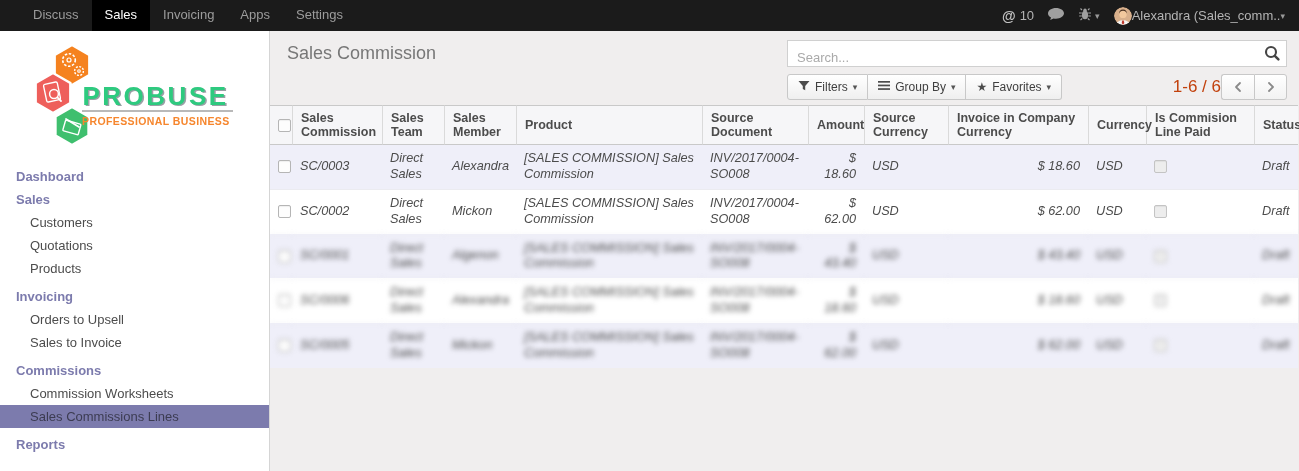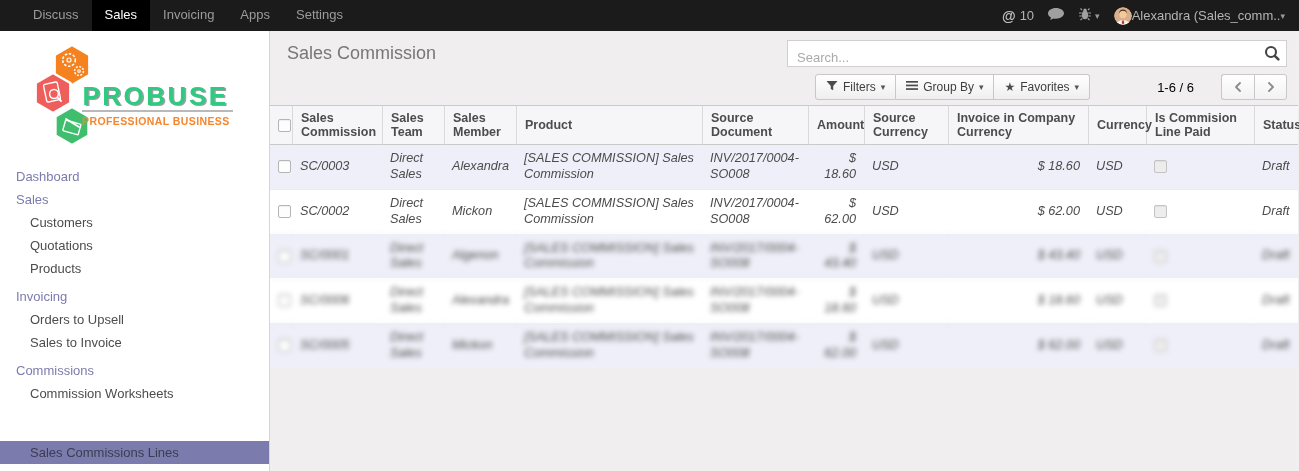--- a/index.html
+++ b/index.html
@@ -24,46 +24,46 @@
   
   .layout { display:flex; height:442px; }
   .sidebar { width:270px; background:#fff; border-right:1px solid #d5d5d5; flex:none; }
   .main { flex:1; background:#f0eeee; overflow:hidden; }
 
   
   .logo-box { width:200px; margin:12px auto 8px auto; }
   .menu { font-size:13px; }
   .menu-section { margin-top:5px; }
   .menu-section:nth-child(1), .menu-section:nth-child(2) { margin-top:0; }
-  .menu-header { color:#7c7bad; font-weight:normal; padding:4px 0 4px 16px; cursor:pointer; }
+  .menu-header { color:#7c7bad; font-weight:bold; padding:4px 0 4px 16px; cursor:pointer; }
   .menu-item { color:#4c4c4c; padding:4px 0 4px 30px; cursor:pointer; }
-  .menu-item.active { background:#7c7bad; color:#3c3c52;margin-top:36px; }
+  .menu-item.active { background:#7c7bad; color:#3c3c52; }
 
   
   .control-panel { height:74px; display:flex; padding:0 12px 0 17px; }
   .cp-left { flex:1; padding-top:12px; }
   .page-title { font-size:18px; color:#777; }
   .cp-right { width:500px; padding-top:9px; }
   .searchbox { position:relative; height:27px; }
   .searchbox input { width:100%; height:27px; border:1px solid #d0d0d0; background:#fff;
     padding:8px 30px 0 9px; font-size:13px; color:#444; outline:none;
     font-family:"Liberation Sans","DejaVu Sans",sans-serif; }
   .searchbox input::placeholder { color:#aaa; }
   .search-icon { position:absolute; right:6px; top:4px; cursor:pointer; }
   .cp-row2 { display:flex; align-items:center; margin-top:7px; }
   .btn-group { display:flex; }
   .btn { display:flex; align-items:center; gap:5px; height:26px; padding:0 10px;
     background:linear-gradient(#ffffff,#efefef); border:1px solid #c8c8c8;
     border-left-width:0; font-size:12px; color:#404040; cursor:pointer; white-space:nowrap; }
-  .btn:first-child { border-left-width:1px; border-radius:3px 0 0 3px;margin-left:28px; }
+  .btn:first-child { border-left-width:1px; border-radius:3px 0 0 3px; }
   .btn:last-child { border-radius:0 3px 3px 0; }
   .btn .caret { color:#555; }
   .star { font-size:12px; color:#4c4c4c; line-height:1; }
   .pager { margin-left:auto; display:flex; align-items:center; }
-  .pager-range { font-size:13px; color:#000000; margin-right:27px; }
+  .pager-range { font-size:17px; color:#c2410c; margin-right:0; }
   .pager-btns { display:flex; }
   .pager-btn { width:33px; height:26px; display:flex; align-items:center; justify-content:center;
     background:linear-gradient(#ffffff,#f2f2f2); border:1px solid #c8c8c8; cursor:pointer; }
   .pager-btn:first-child { border-radius:3px 0 0 3px; border-right-width:0; }
   .pager-btn:last-child { border-radius:0 3px 3px 0; }
 
   
   table { border-collapse:separate; border-spacing:0; table-layout:fixed; width:1028px; }
   thead th { background:#f6f6f8; border-top:1px solid #c9c9c9; border-bottom:1px solid #c9c9c9;
     border-left:1px solid #dadada; font-size:12.5px; font-weight:bold; color:#4c4c4c;

